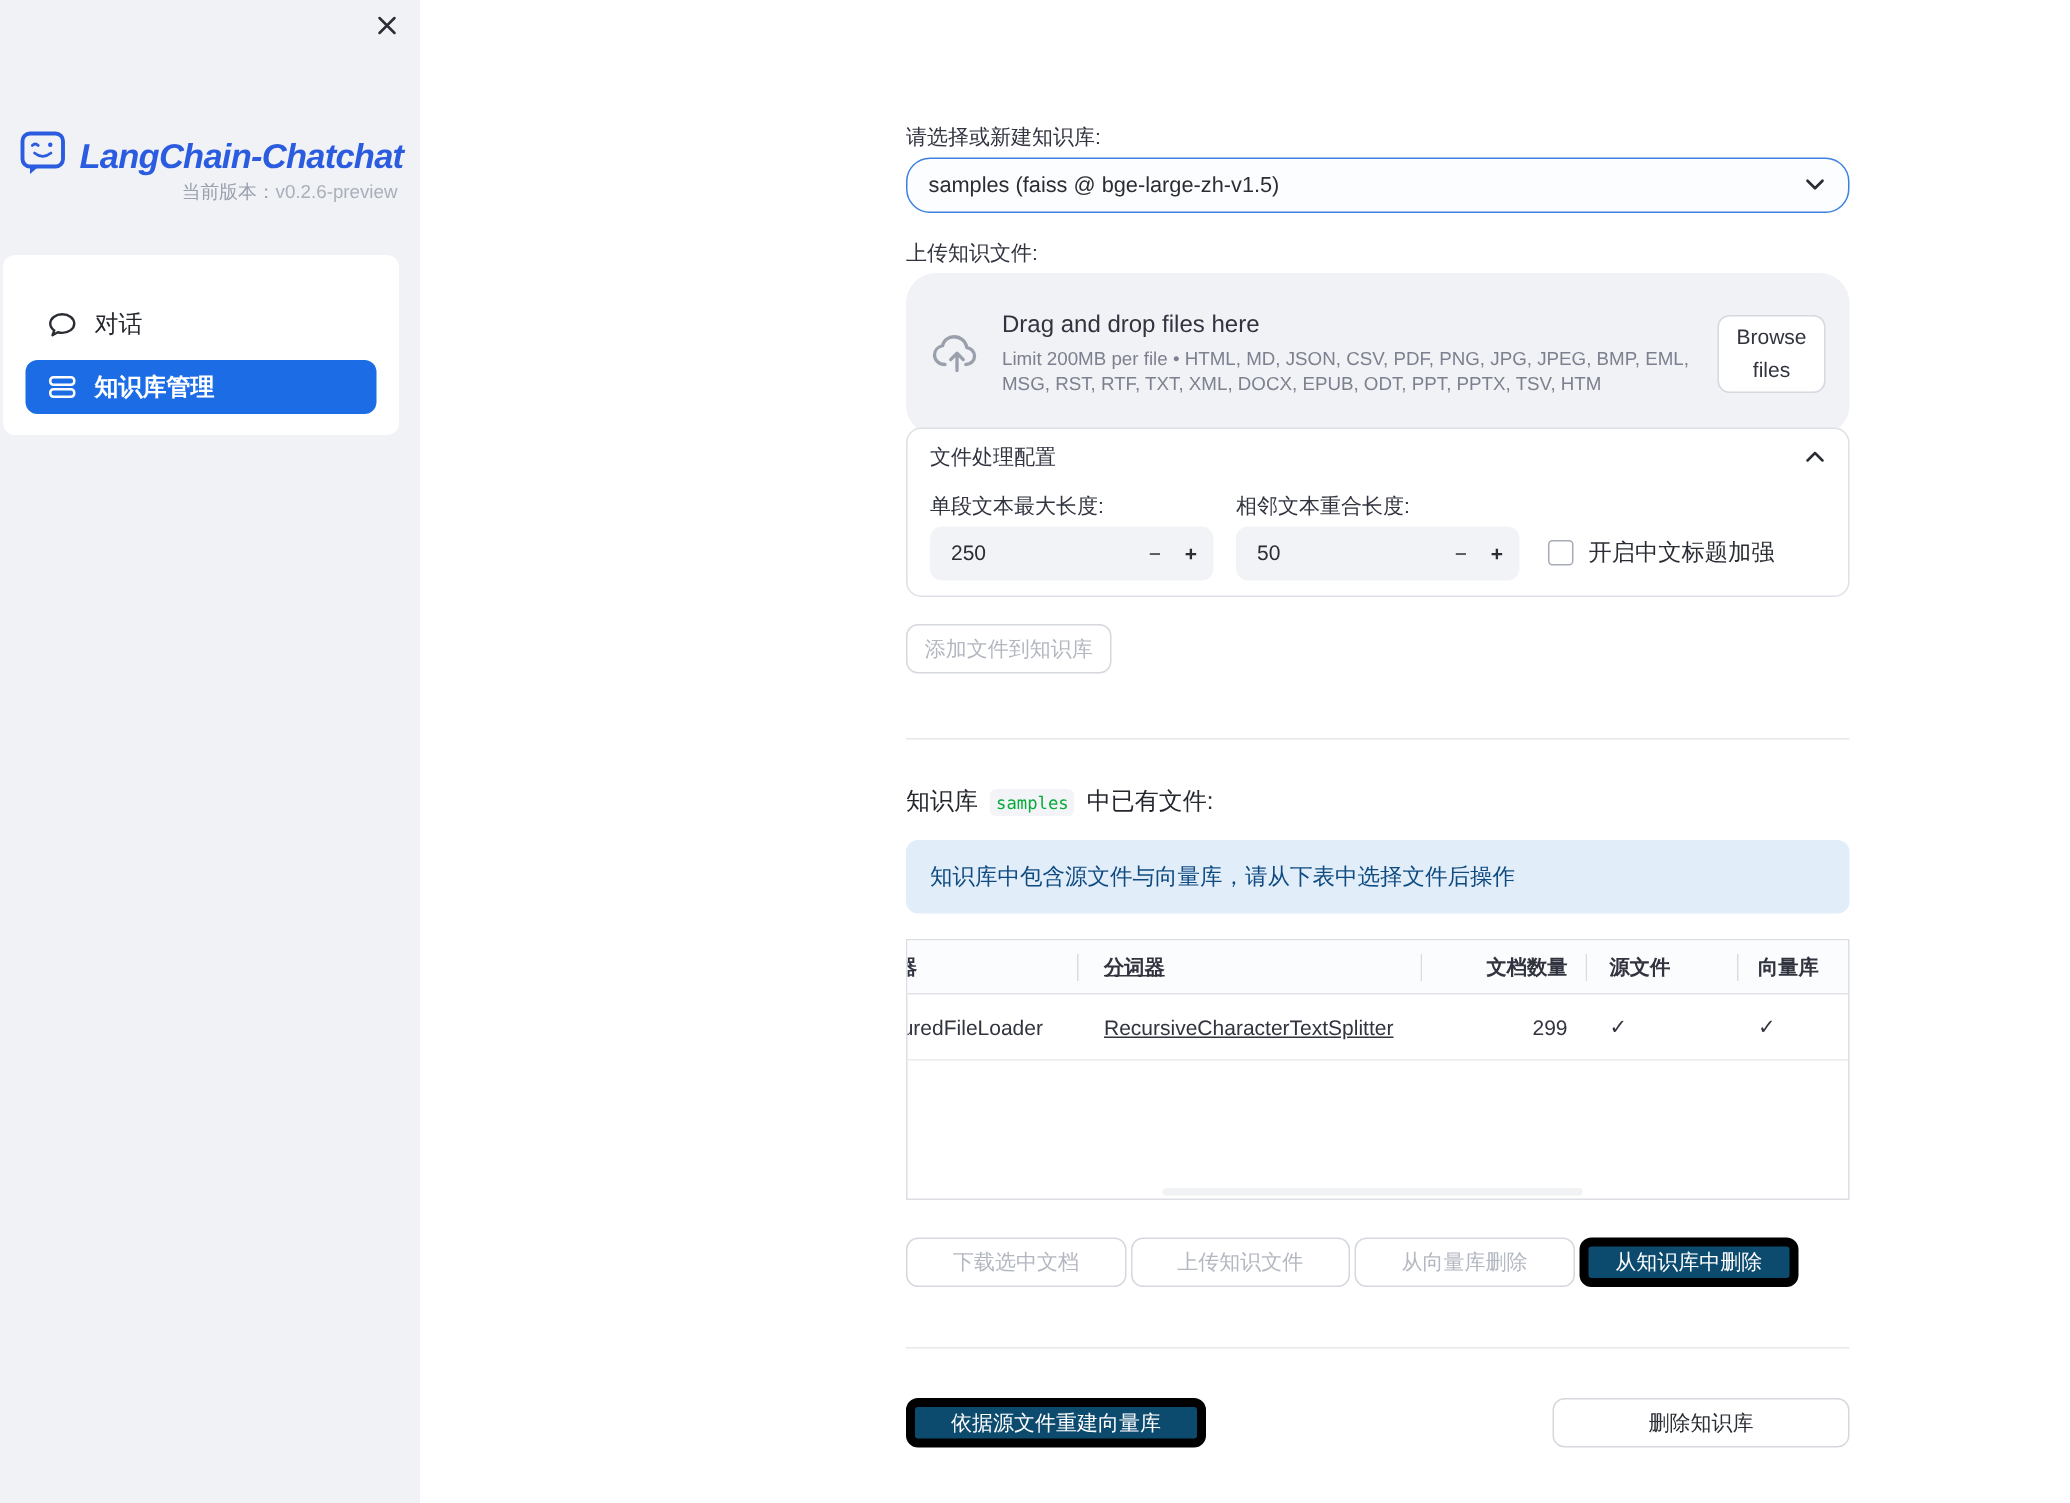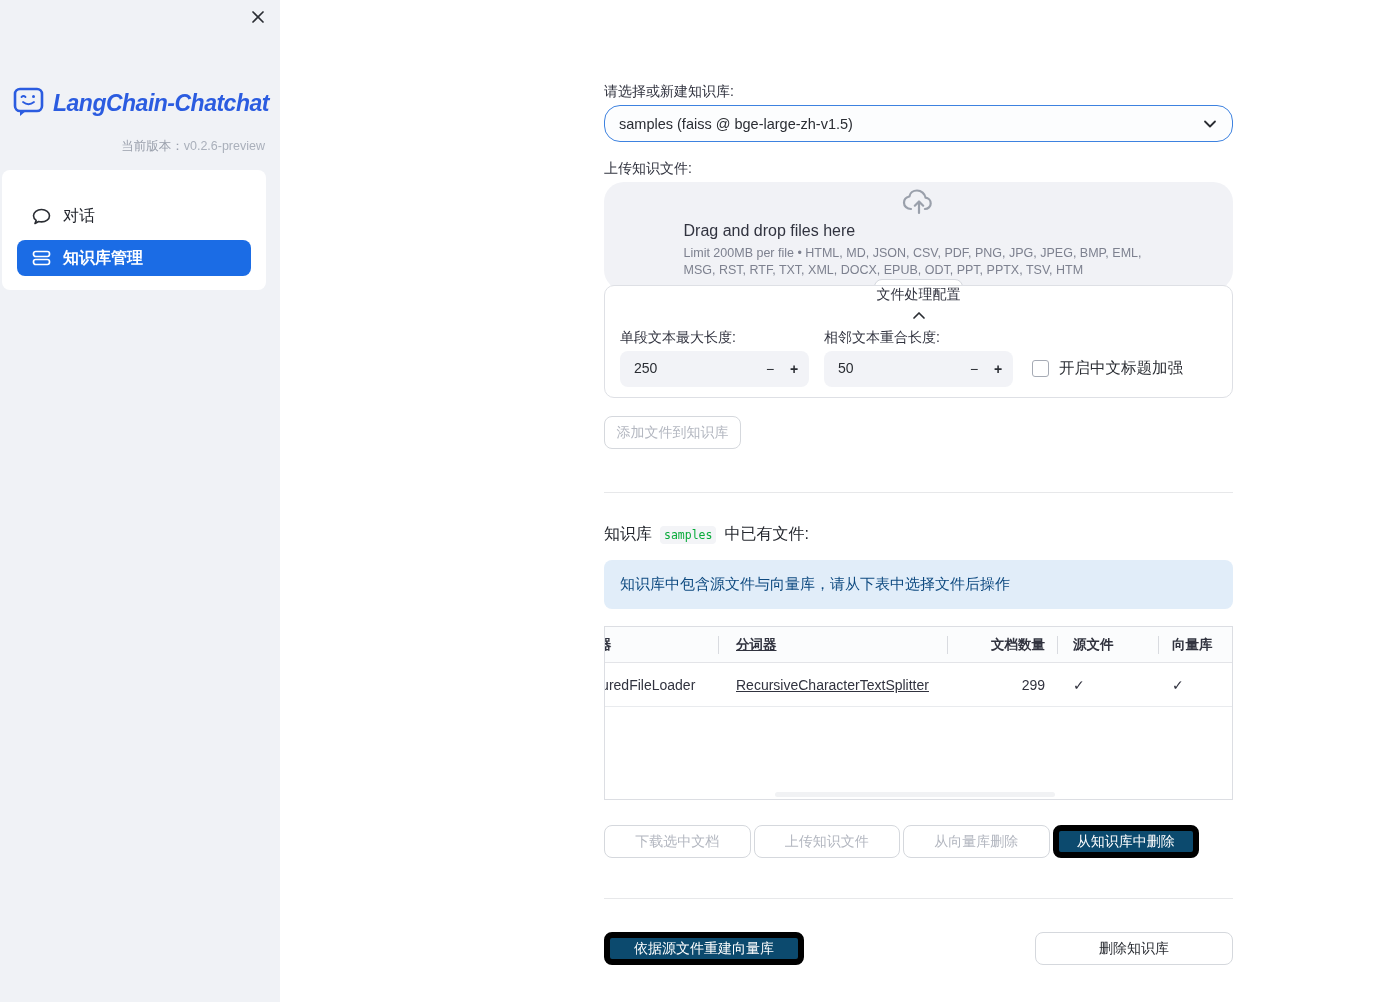--- a/index.html
+++ b/index.html
@@ -6,53 +6,53 @@
   html,body { width:1380px; height:1002px; overflow:hidden; background:#ffffff;
     font-family:"Liberation Sans","DejaVu Sans",sans-serif; color:#31333f; }
 
   
   .sidebar { position:absolute; left:0; top:0; width:280px; height:1002px; background:#f0f2f6; }
   .close-btn { position:absolute; top:8px; right:13px; width:18px; height:18px; cursor:pointer; }
   .close-btn svg { display:block; }
   .logo-row { position:absolute; left:12px; top:86px; display:flex; align-items:center; gap:8px; }
   .logo-mark { flex:0 0 auto; }
   .logo-text { font-size:23px; font-weight:700; font-style:italic; color:#2b5ce0; letter-spacing:-0.5px; white-space:nowrap; }
-  .version-row { position:absolute; right:15px; top:138px; font-size:12.5px; text-align:right; }
+  .version-row { position:absolute; right:15px; top:120px; font-size:12.5px; text-align:right; }
   .version-label { color:#9aa0ac; }
   .version-value { color:#aab0bb; }
   .menu-card { position:absolute; left:2px; top:170px; width:264px; height:120px; background:#ffffff; border-radius:8px; padding:22px 0; }
   .menu-item { display:flex; align-items:center; gap:12px; height:36px; margin:6px 15px; padding:0 15px; border-radius:8px; font-size:16px; color:#24272e; cursor:pointer; }
   .menu-item .mi-icon { display:flex; align-items:center; }
   .menu-item.selected { background:#1b6ce5; color:#ffffff; font-weight:700; }
 
   
   .main { position:absolute; left:280px; top:0; width:1100px; height:1002px; background:#ffffff; }
   .content { position:absolute; left:324px; top:0; width:629px; }
   .abs { position:absolute; left:0; width:629px; }
 
   .field-label { font-size:14px; color:#31333f; }
 
   
   .selectbox { top:105px; height:37px; background:#fcfdfe; border:1px solid #3d82e0; border-radius:16px;
     display:flex; align-items:center; padding:0 14px; cursor:pointer; }
   .selectbox .sel-value { flex:1; font-size:14.5px; color:#2a2d33; }
 
   
-  .uploader { top:182px; height:108px; background:#f1f2f6; border-radius:20px; display:flex; align-items:center; padding:0 16px;flex-direction:column; }
+  .uploader { top:182px; height:108px; background:#f1f2f6; border-radius:20px; display:flex; align-items:center; padding:0 16px; }
   .up-icon { flex:0 0 40px; display:flex; align-items:center; }
   .up-texts { flex:1; padding-left:8px; }
   .up-title { font-size:16px; color:#31333f; margin-bottom:5px; }
   .up-limit { font-size:12.5px; color:#7d818f; line-height:1.35; max-width:478px; }
   .browse-btn { flex:0 0 72px; height:52px; background:#ffffff; border:1px solid #d5d8de; border-radius:8px;
     font-size:14px; color:#31333f; text-align:center; display:flex; align-items:center; justify-content:center;
     line-height:1.55; cursor:pointer; padding:0 6px; }
 
   
   .expander { top:285px; height:113px; border:1px solid #dee0e5; border-radius:10px; background:#ffffff; }
-  .exp-header { position:absolute; top:0; left:0; right:0; height:38px; display:flex; align-items:center; padding:0 15px; cursor:pointer;flex-direction:column; }
+  .exp-header { position:absolute; top:0; left:0; right:0; height:38px; display:flex; align-items:center; padding:0 15px; cursor:pointer; }
   .exp-title { flex:1; font-size:14px; color:#31333f; }
   .exp-label { position:absolute; top:43px; font-size:14px; color:#31333f; }
   .num-input { position:absolute; top:65px; width:189px; height:36px; background:#f2f3f7; border-radius:8px; }
   .num-value { position:absolute; left:14px; top:9px; font-size:14px; color:#2a2d33; }
   .step-btn { position:absolute; top:0; width:22px; height:36px; display:flex; align-items:center; justify-content:center;
     font-size:14px; color:#2a2d33; cursor:pointer; }
   .step-minus { right:28px; }
   .step-plus { right:4px; font-weight:700; }
   .chk-row { position:absolute; left:427px; top:72px; display:flex; align-items:center; gap:10px; cursor:pointer; }
   .chk-box { width:17px; height:17px; border:1.5px solid #a6abb5; border-radius:3px; background:#ffffff; }

